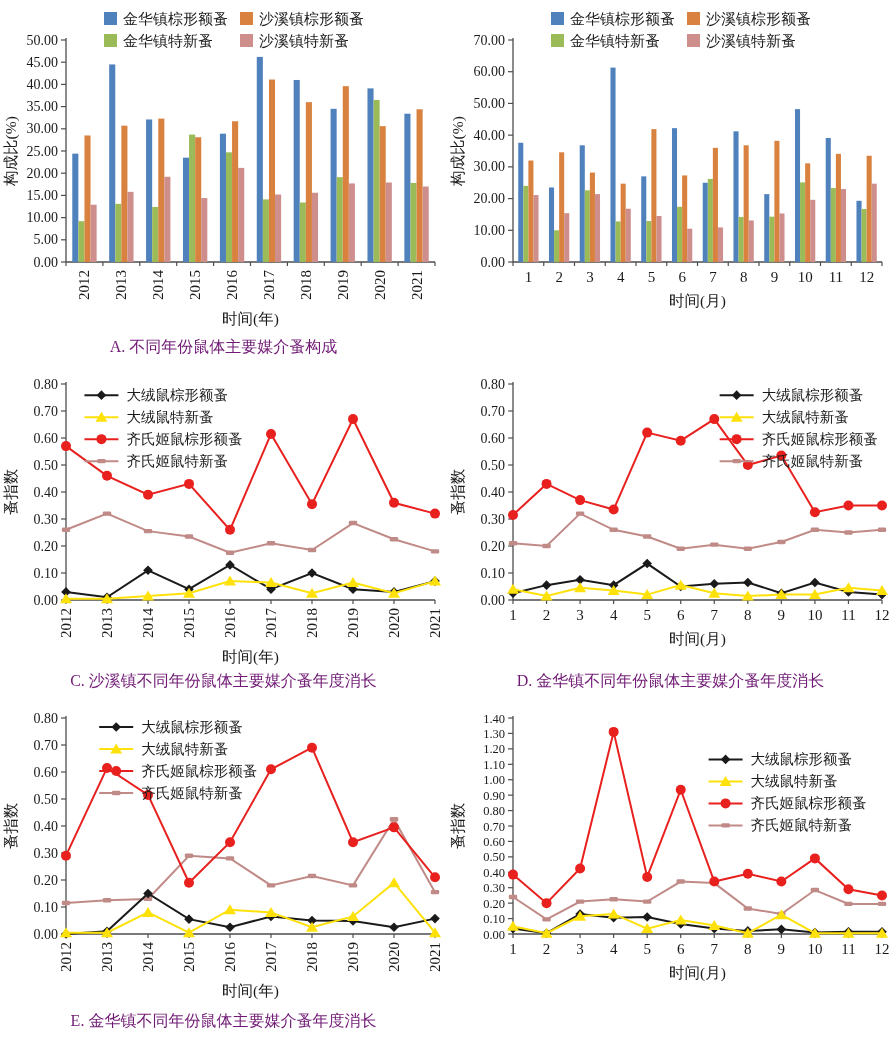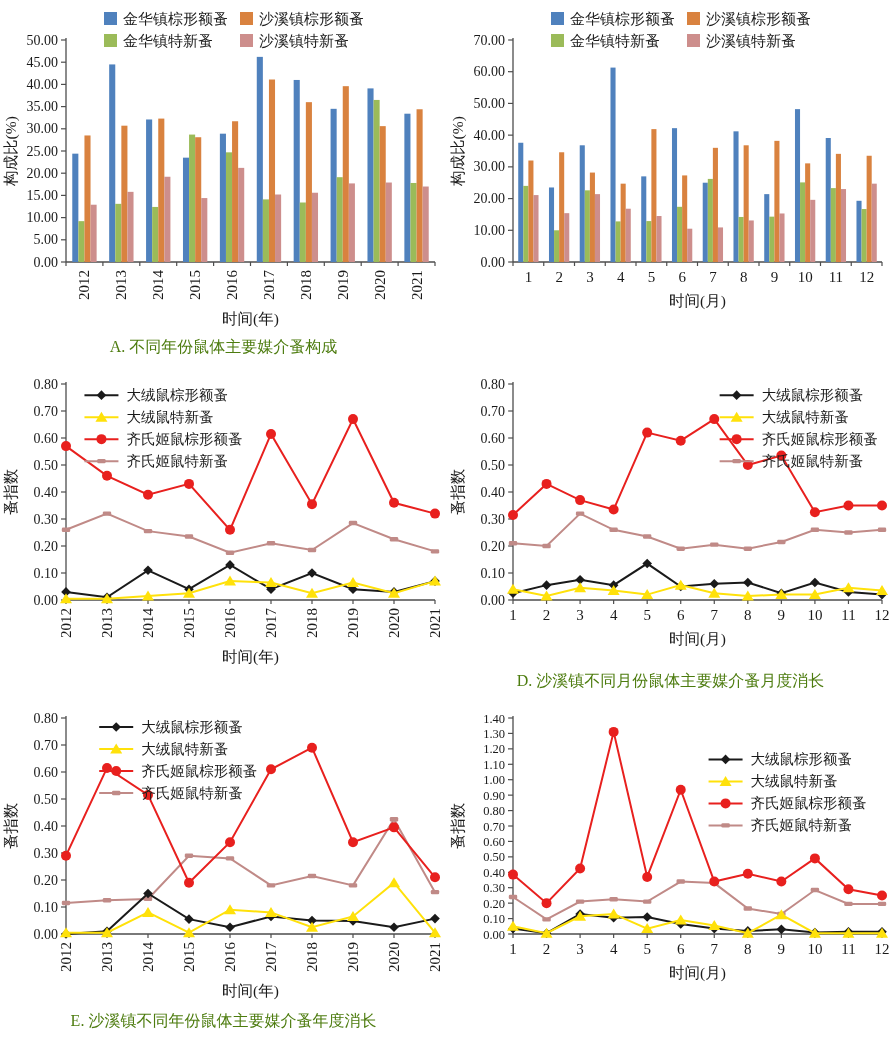--- a/index.html
+++ b/index.html
@@ -1,19 +1,19 @@
 <!DOCTYPE html>
 <html><head>
 <meta charset="utf-8">
 <style>
   html,body{margin:0;padding:0;background:#ffffff;}
   body{width:894px;font-family:"Liberation Serif",serif;color:#1a1a1a;}
   .page{display:grid;grid-template-columns:447px 447px;padding-top:4px;}
   figure{margin:0;padding:0;}
-  figcaption{text-align:center;font-size:16px;line-height:22px;color:#4d7c0f;}
+  figcaption{text-align:center;font-size:16px;line-height:22px;color:#701a75;}
   svg{display:block;font-family:"Liberation Serif",serif;}
 </style>
 </head>
 <body>
 
 <div class="page">
   <figure>
     <svg width="447" height="332">
         <g>
           <line x1="66" y1="34" x2="66" y2="258" stroke="#4d4d4d" stroke-width="1.3"></line>
@@ -348,20 +348,21 @@
           <path d="M101.45 53.66L107.45 63.66L95.45 63.66Z" fill="#FFE10A"></path>
           <text fill="#1a1a1a" x="126.45" y="64.16" font-size="14.5">大绒鼠特新蚤</text>
           <line x1="84.45" y1="81.16" x2="118.45" y2="81.16" stroke="#E8201E" stroke-width="2"></line>
           <circle cx="101.45" cy="81.16" r="5" fill="#E8201E"></circle>
           <text fill="#1a1a1a" x="126.45" y="86.16" font-size="14.5">齐氏姬鼠棕形额蚤</text>
           <line x1="84.45" y1="103.16" x2="118.45" y2="103.16" stroke="#C08A87" stroke-width="2"></line>
           <rect x="97.25" y="100.96" width="8.4" height="4.4" rx="1.3" fill="#C08A87"></rect>
           <text fill="#1a1a1a" x="126.45" y="108.16" font-size="14.5">齐氏姬鼠特新蚤</text>
         </g>
       </svg>
+    <figcaption>C. 沙溪镇不同年份鼠体主要媒介蚤年度消长</figcaption>
   </figure>
   <figure>
     <svg width="447" height="312">
         <g>
           <line x1="66" y1="24" x2="66" y2="242" stroke="#4d4d4d" stroke-width="1.3"></line>
           <line x1="66" y1="242" x2="435" y2="242" stroke="#4d4d4d" stroke-width="1.3"></line>
           <line x1="61" y1="242" x2="66" y2="242" stroke="#4d4d4d" stroke-width="1.2"></line>
           <text fill="#1a1a1a" x="58" y="246.5" text-anchor="end" font-size="14">0.00</text>
           <line x1="61" y1="215" x2="66" y2="215" stroke="#4d4d4d" stroke-width="1.2"></line>
           <text fill="#1a1a1a" x="58" y="219.5" text-anchor="end" font-size="14">0.10</text>
@@ -474,21 +475,21 @@
           <path d="M289.64 53.66L295.64 63.66L283.64 63.66Z" fill="#FFE10A"></path>
           <text fill="#1a1a1a" x="314.64" y="64.16" font-size="14.5">大绒鼠特新蚤</text>
           <line x1="272.64" y1="81.16" x2="306.64" y2="81.16" stroke="#E8201E" stroke-width="2"></line>
           <circle cx="289.64" cy="81.16" r="5" fill="#E8201E"></circle>
           <text fill="#1a1a1a" x="314.64" y="86.16" font-size="14.5">齐氏姬鼠棕形额蚤</text>
           <line x1="272.64" y1="103.16" x2="306.64" y2="103.16" stroke="#C08A87" stroke-width="2"></line>
           <rect x="285.44" y="100.96" width="8.4" height="4.4" rx="1.3" fill="#C08A87"></rect>
           <text fill="#1a1a1a" x="314.64" y="108.16" font-size="14.5">齐氏姬鼠特新蚤</text>
         </g>
       </svg>
-    <figcaption>D. 沙溪镇不同月份鼠体主要媒介蚤月度消长</figcaption>
+    <figcaption>D. 金华镇不同年份鼠体主要媒介蚤年度消长</figcaption>
   </figure>
   <figure>
     <svg width="447" height="318">
         <g>
           <line x1="66" y1="24" x2="66" y2="242" stroke="#4d4d4d" stroke-width="1.3"></line>
           <line x1="66" y1="242" x2="435" y2="242" stroke="#4d4d4d" stroke-width="1.3"></line>
           <line x1="61" y1="242" x2="66" y2="242" stroke="#4d4d4d" stroke-width="1.2"></line>
           <text fill="#1a1a1a" x="58" y="246.5" text-anchor="end" font-size="14">0.00</text>
           <line x1="61" y1="215" x2="66" y2="215" stroke="#4d4d4d" stroke-width="1.2"></line>
           <text fill="#1a1a1a" x="58" y="219.5" text-anchor="end" font-size="14">0.10</text>
@@ -589,21 +590,21 @@
           <path d="M116.21000000000001 51.5L122.21000000000001 61.5L110.21000000000001 61.5Z" fill="#FFE10A"></path>
           <text fill="#1a1a1a" x="141.21" y="62" font-size="14.5">大绒鼠特新蚤</text>
           <line x1="99.21000000000001" y1="79" x2="133.21" y2="79" stroke="#E8201E" stroke-width="2"></line>
           <circle cx="116.21000000000001" cy="79" r="5" fill="#E8201E"></circle>
           <text fill="#1a1a1a" x="141.21" y="84" font-size="14.5">齐氏姬鼠棕形额蚤</text>
           <line x1="99.21000000000001" y1="101" x2="133.21" y2="101" stroke="#C08A87" stroke-width="2"></line>
           <rect x="112.01" y="98.8" width="8.4" height="4.4" rx="1.3" fill="#C08A87"></rect>
           <text fill="#1a1a1a" x="141.21" y="106" font-size="14.5">齐氏姬鼠特新蚤</text>
         </g>
       </svg>
-    <figcaption>E. 沙溪镇不同年份鼠体主要媒介蚤年度消长</figcaption>
+    <figcaption>E. 金华镇不同年份鼠体主要媒介蚤年度消长</figcaption>
   </figure>
   <figure>
     <svg width="447" height="318">
         <g>
           <line x1="66" y1="24" x2="66" y2="242" stroke="#4d4d4d" stroke-width="1.3"></line>
           <line x1="66" y1="242" x2="435" y2="242" stroke="#4d4d4d" stroke-width="1.3"></line>
           <line x1="61" y1="242" x2="66" y2="242" stroke="#4d4d4d" stroke-width="1.2"></line>
           <text fill="#1a1a1a" x="58" y="246.5" text-anchor="end" font-size="12.5">0.00</text>
           <line x1="61" y1="226.57142857142856" x2="66" y2="226.57142857142856" stroke="#4d4d4d" stroke-width="1.2"></line>
           <text fill="#1a1a1a" x="58" y="231.07142857142856" text-anchor="end" font-size="12.5">0.10</text>

